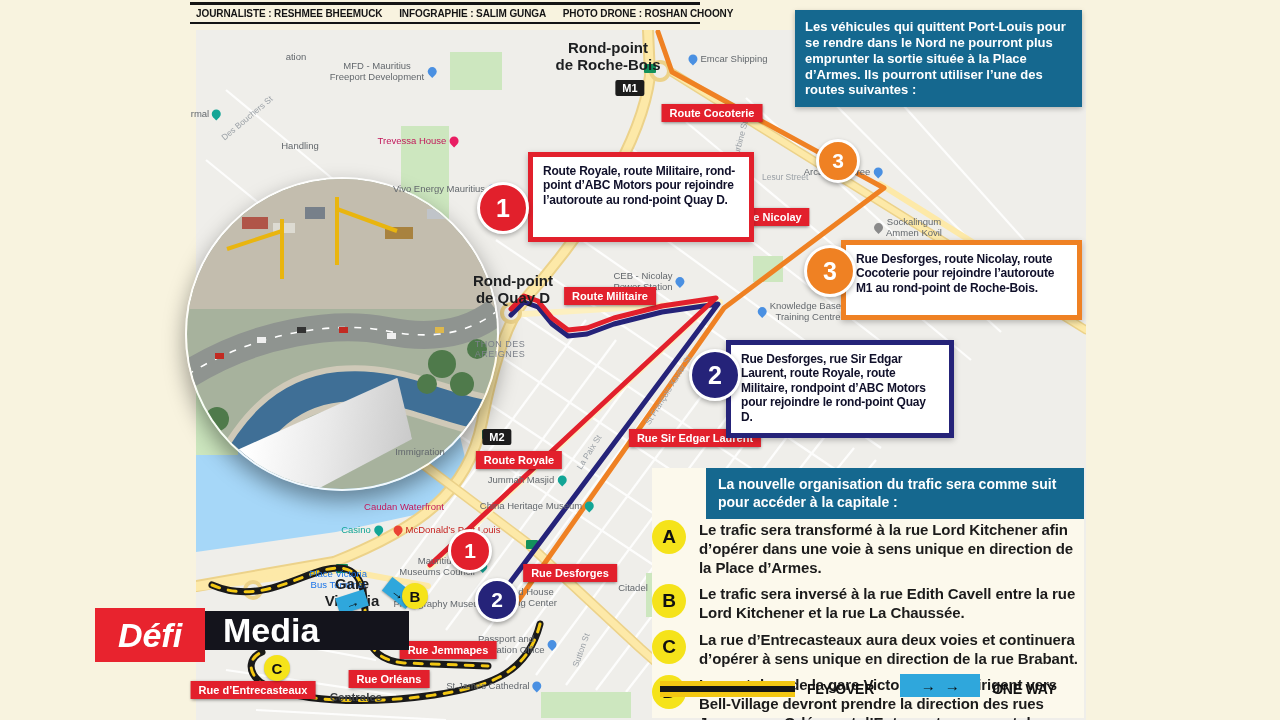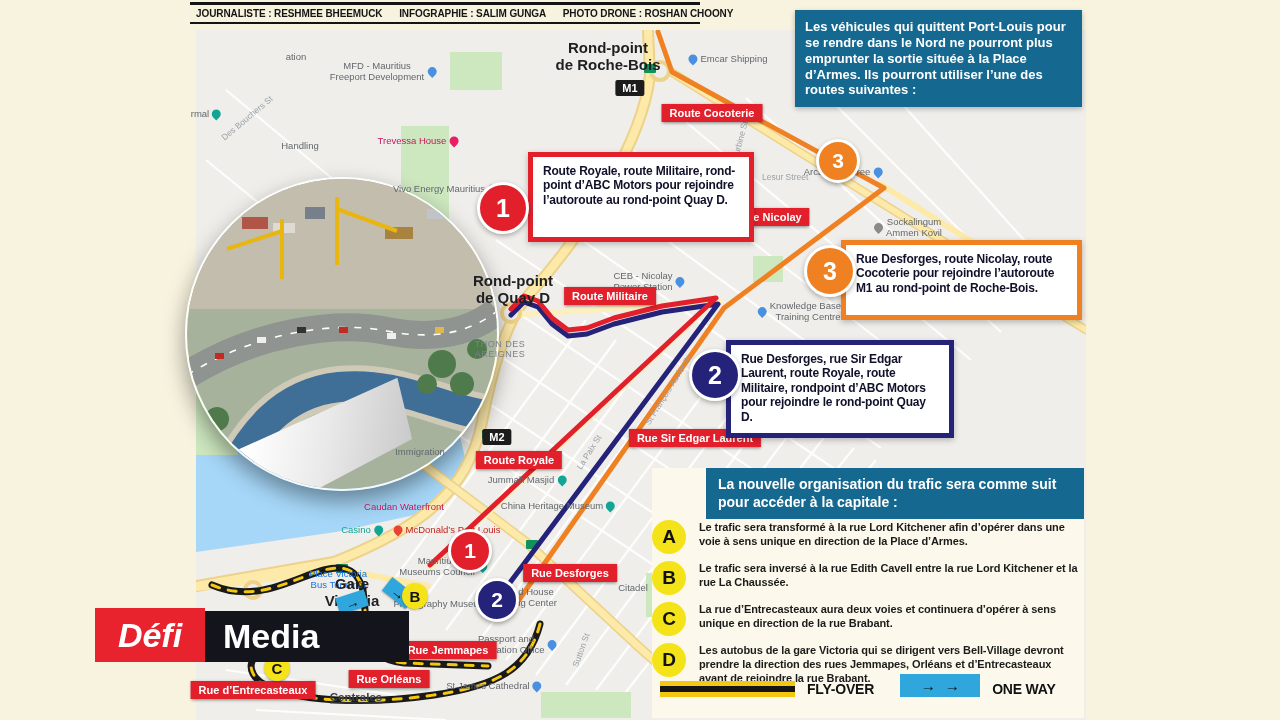--- a/index.html
+++ b/index.html
@@ -60,34 +60,34 @@
                font-weight:bold;display:flex;align-items:center;justify-content:center;
                border:3px solid #fff;box-shadow:0 2px 5px rgba(0,0,0,.3);z-index:7}
   
   .org-panel{position:absolute;left:652px;top:468px;width:432px;height:250px;background:#fcf9ec;z-index:6}
   .org-header{position:absolute;left:54px;top:0;width:378px;background:#15688f;color:#fff;
               font-size:14px;font-weight:bold;padding:8px 12px;line-height:1.25;box-sizing:border-box}
   .org-items{position:absolute;left:0;top:52px;width:432px;display:flex;flex-direction:column;gap:7px}
   .org-item{display:flex;gap:13px;align-items:flex-start}
   .org-badge{flex:0 0 34px;width:34px;height:34px;border-radius:50%;background:#f5e31a;color:#111;
              font-size:19px;font-weight:bold;display:flex;align-items:center;justify-content:center}
-  .org-text{font-size:11px;font-weight:bold;color:#1b1b1b;line-height:1.25;letter-spacing:-0.1px;
+  .org-text{font-size:15px;font-weight:bold;color:#1b1b1b;line-height:1.25;letter-spacing:-0.1px;
             padding-top:1px;padding-right:4px}
   .legend{position:absolute;left:8px;top:206px;display:flex;align-items:flex-end}
   .legend-flyover-swatch{width:135px;height:16px;
         background:linear-gradient(#f3c712 0 30%, #151515 30% 70%, #f3c712 70% 100%)}
   .legend-label{font-size:14px;font-weight:bold;color:#111;letter-spacing:-0.2px;margin-left:12px}
   .legend-oneway{width:80px;height:23px;background:#2fa7dc;display:flex;align-items:center;
                  justify-content:center;gap:9px;color:#0a0a0a;font-weight:bold;font-size:15px;
                  margin-left:26px}
   
   .logo{position:absolute;left:95px;top:608px;display:flex;align-items:flex-start;z-index:8}
   .logo-defi{width:110px;height:54px;background:#e8232e;color:#fff;font-style:italic;font-weight:bold;
              font-size:34px;display:flex;align-items:center;justify-content:center}
-  .logo-media{width:204px;height:51px;background:#14141c;color:#fff;font-weight:bold;font-size:34px;
+  .logo-media{width:204px;height:39px;background:#14141c;color:#fff;font-weight:bold;font-size:34px;
               display:flex;align-items:center;padding-left:18px;margin-top:3px;box-sizing:border-box}
 </style>
 </head>
 <body>
 
 <div class="stage">
 
   <svg class="map-svg" width="890" height="690" viewBox="0 0 890 690">
     <rect width="890" height="690" fill="#efeeea"></rect>
 
@@ -232,21 +232,21 @@
         <div class="poi caps" style="left: 500px; top: 349px;">
           <span class="poi-t">THON DES<br>AREIGNES</span>
         </div>
         <div class="poi gray" style="left: 420px; top: 452px;">
           <span class="poi-t">Immigration</span>
         </div>
         <div class="poi gray" style="left: 527px; top: 480px;">
           <span class="poi-t">Jummah Masjid</span>
           <span class="pin" style="background: rgb(18, 165, 150);"></span>
         </div>
-        <div class="poi gray" style="left: 558px; top: 506px;">
+        <div class="poi gray" style="left: 537px; top: 506px;">
           <span class="poi-t">China Heritage Museum</span>
           <span class="pin" style="background: rgb(18, 165, 150);"></span>
         </div>
         <div class="poi pink" style="left: 404px; top: 507px;">
           <span class="poi-t">Caudan Waterfront</span>
         </div>
         <div class="poi red" style="left: 447px; top: 530px;">
           <span class="pin" style="background: rgb(234, 67, 53);"></span>
           <span class="poi-t">McDonald’s Port Louis</span>
         </div>
@@ -267,21 +267,21 @@
         <div class="poi gray" style="left: 440px; top: 604px;">
           <span class="poi-t">Photography Museum</span>
         </div>
         <div class="poi gray" style="left: 530px; top: 598px;">
           <span class="pin" style="background: rgb(18, 165, 150);"></span>
           <span class="poi-t">d House<br>ng Center</span>
         </div>
         <div class="poi gray" style="left: 633px; top: 588px;">
           <span class="poi-t">Citadel</span>
         </div>
-        <div class="poi dark2" style="left: 356px; top: 698px; text-decoration: underline;">
+        <div class="poi dark2" style="left: 356px; top: 698px;">
           <span class="poi-t">Centrales</span>
         </div>
         <div class="poi gray" style="left: 512px; top: 645px;">
           <span class="poi-t">Passport and<br>Immigration Office</span>
           <span class="pin" style="background: rgb(74, 144, 226);"></span>
         </div>
         <div class="poi gray" style="left: 494px; top: 686px;">
           <span class="poi-t">St James Cathedral</span>
           <span class="pin" style="background: rgb(74, 144, 226);"></span>
         </div>

